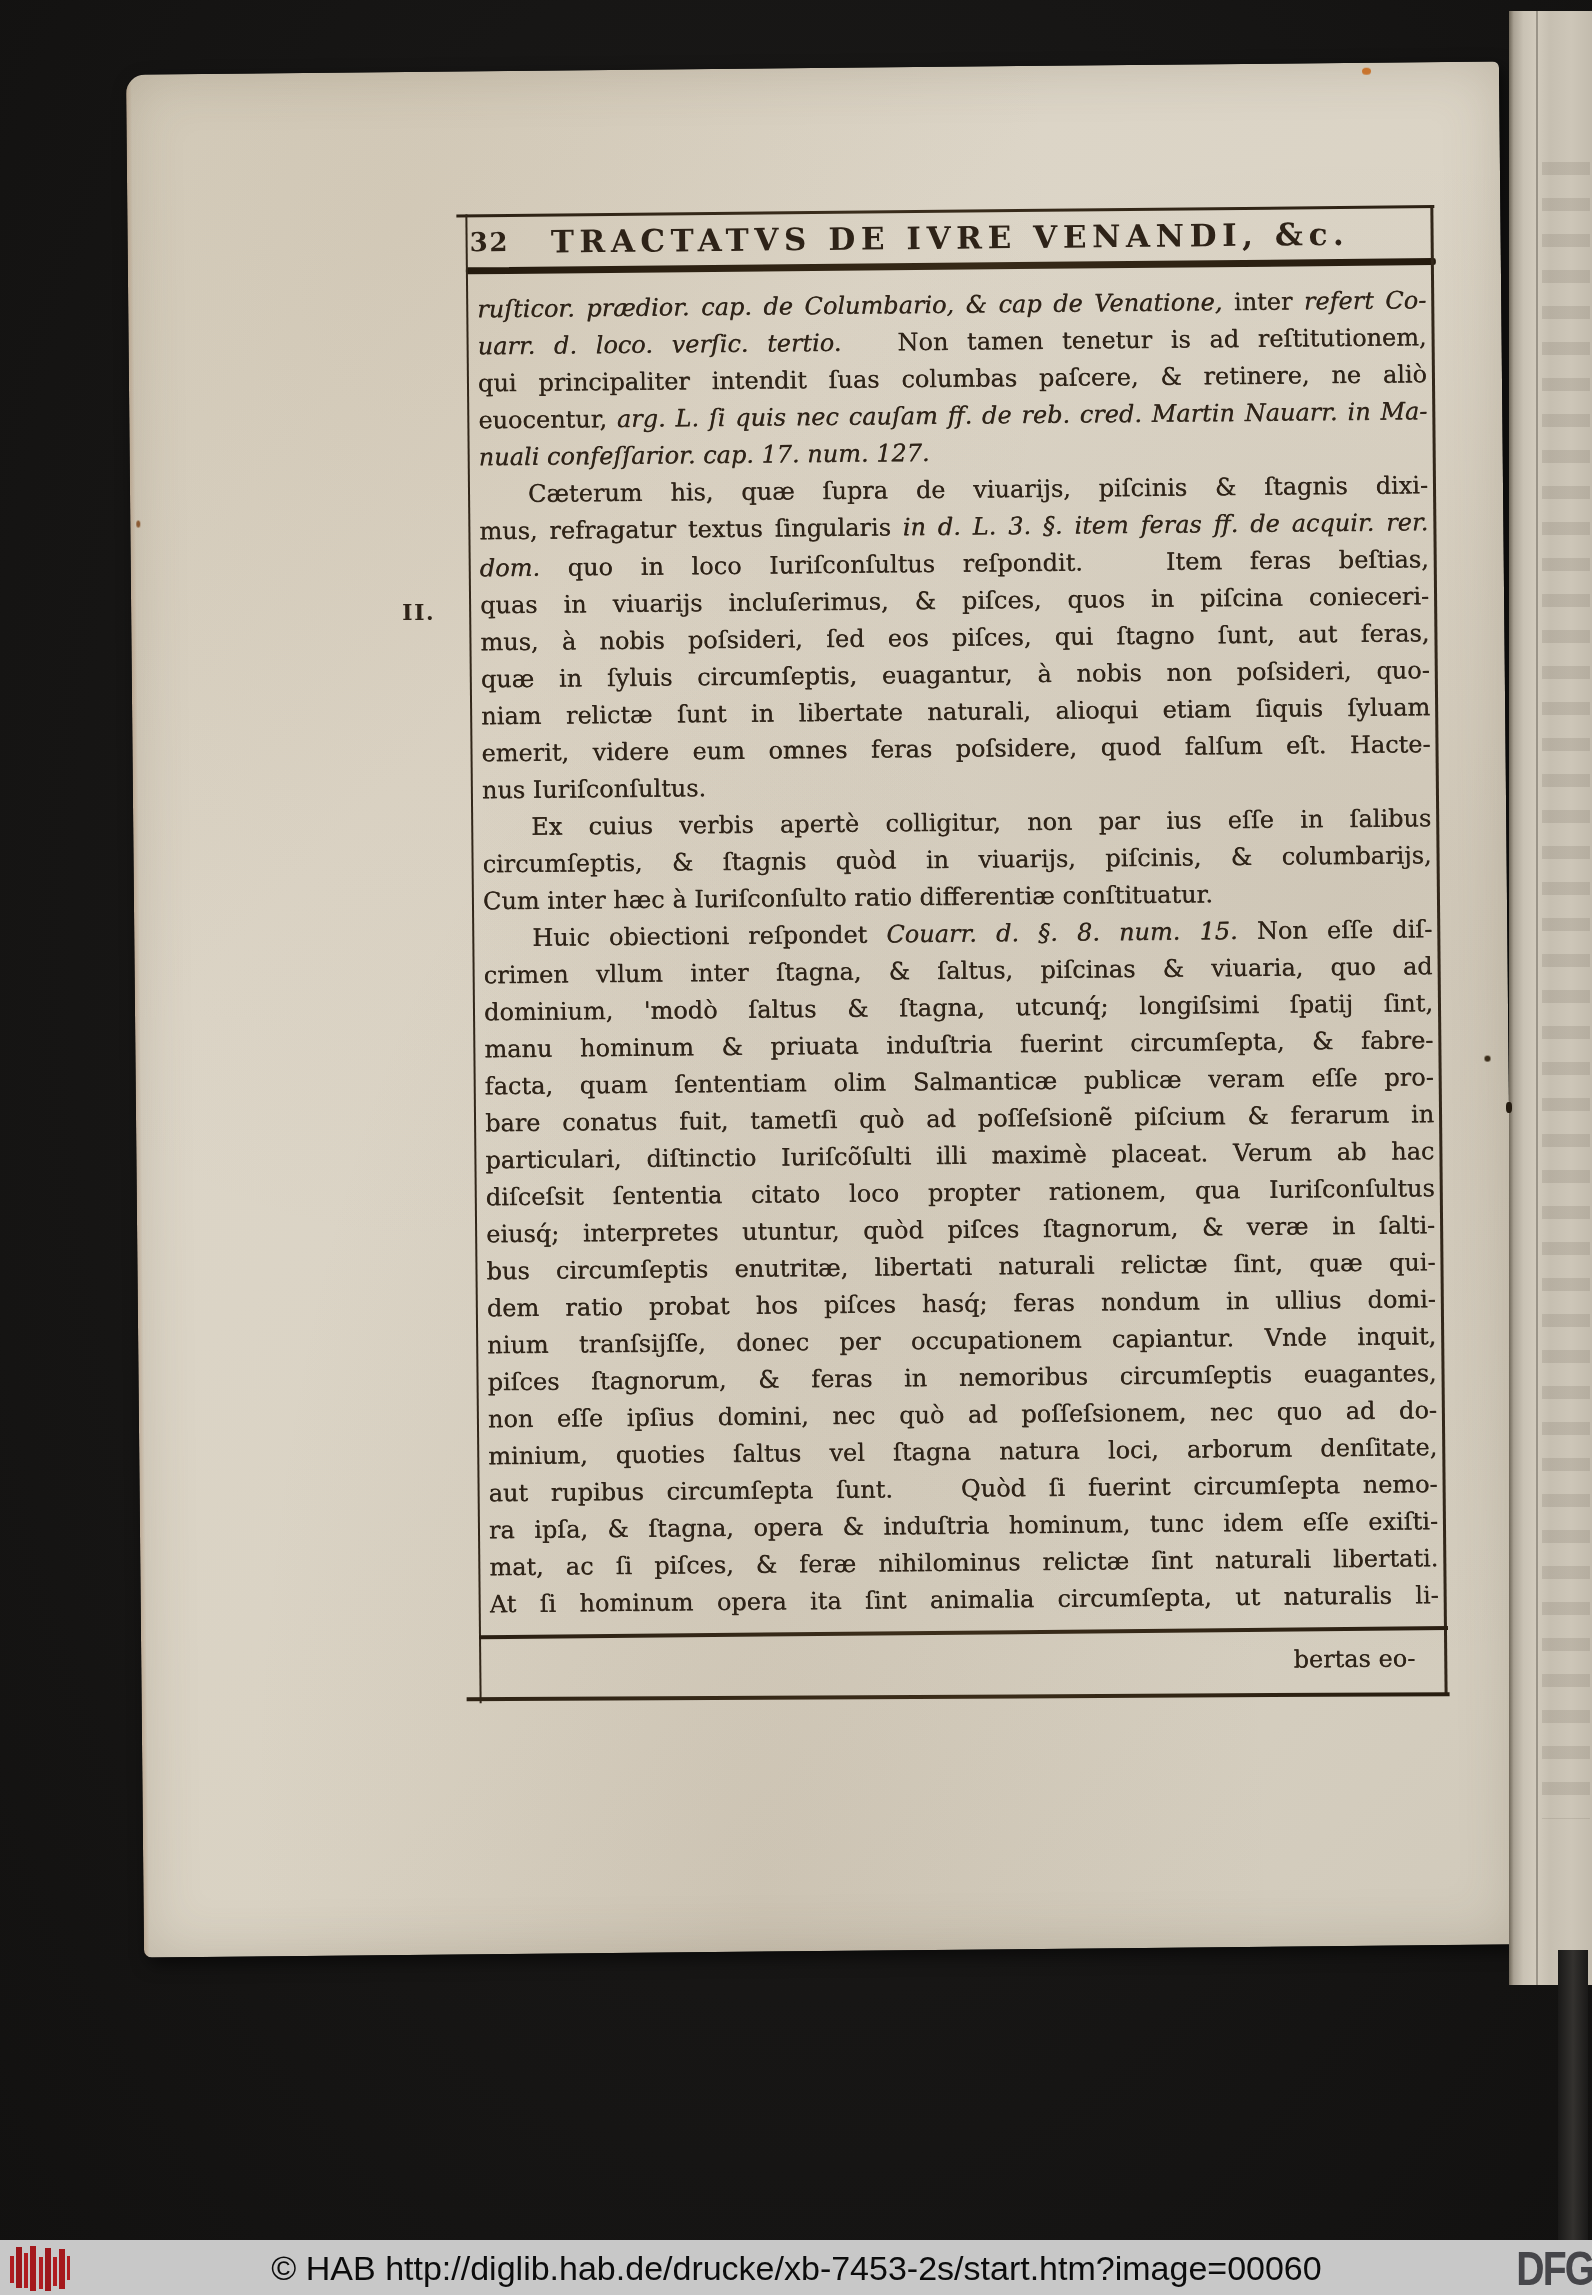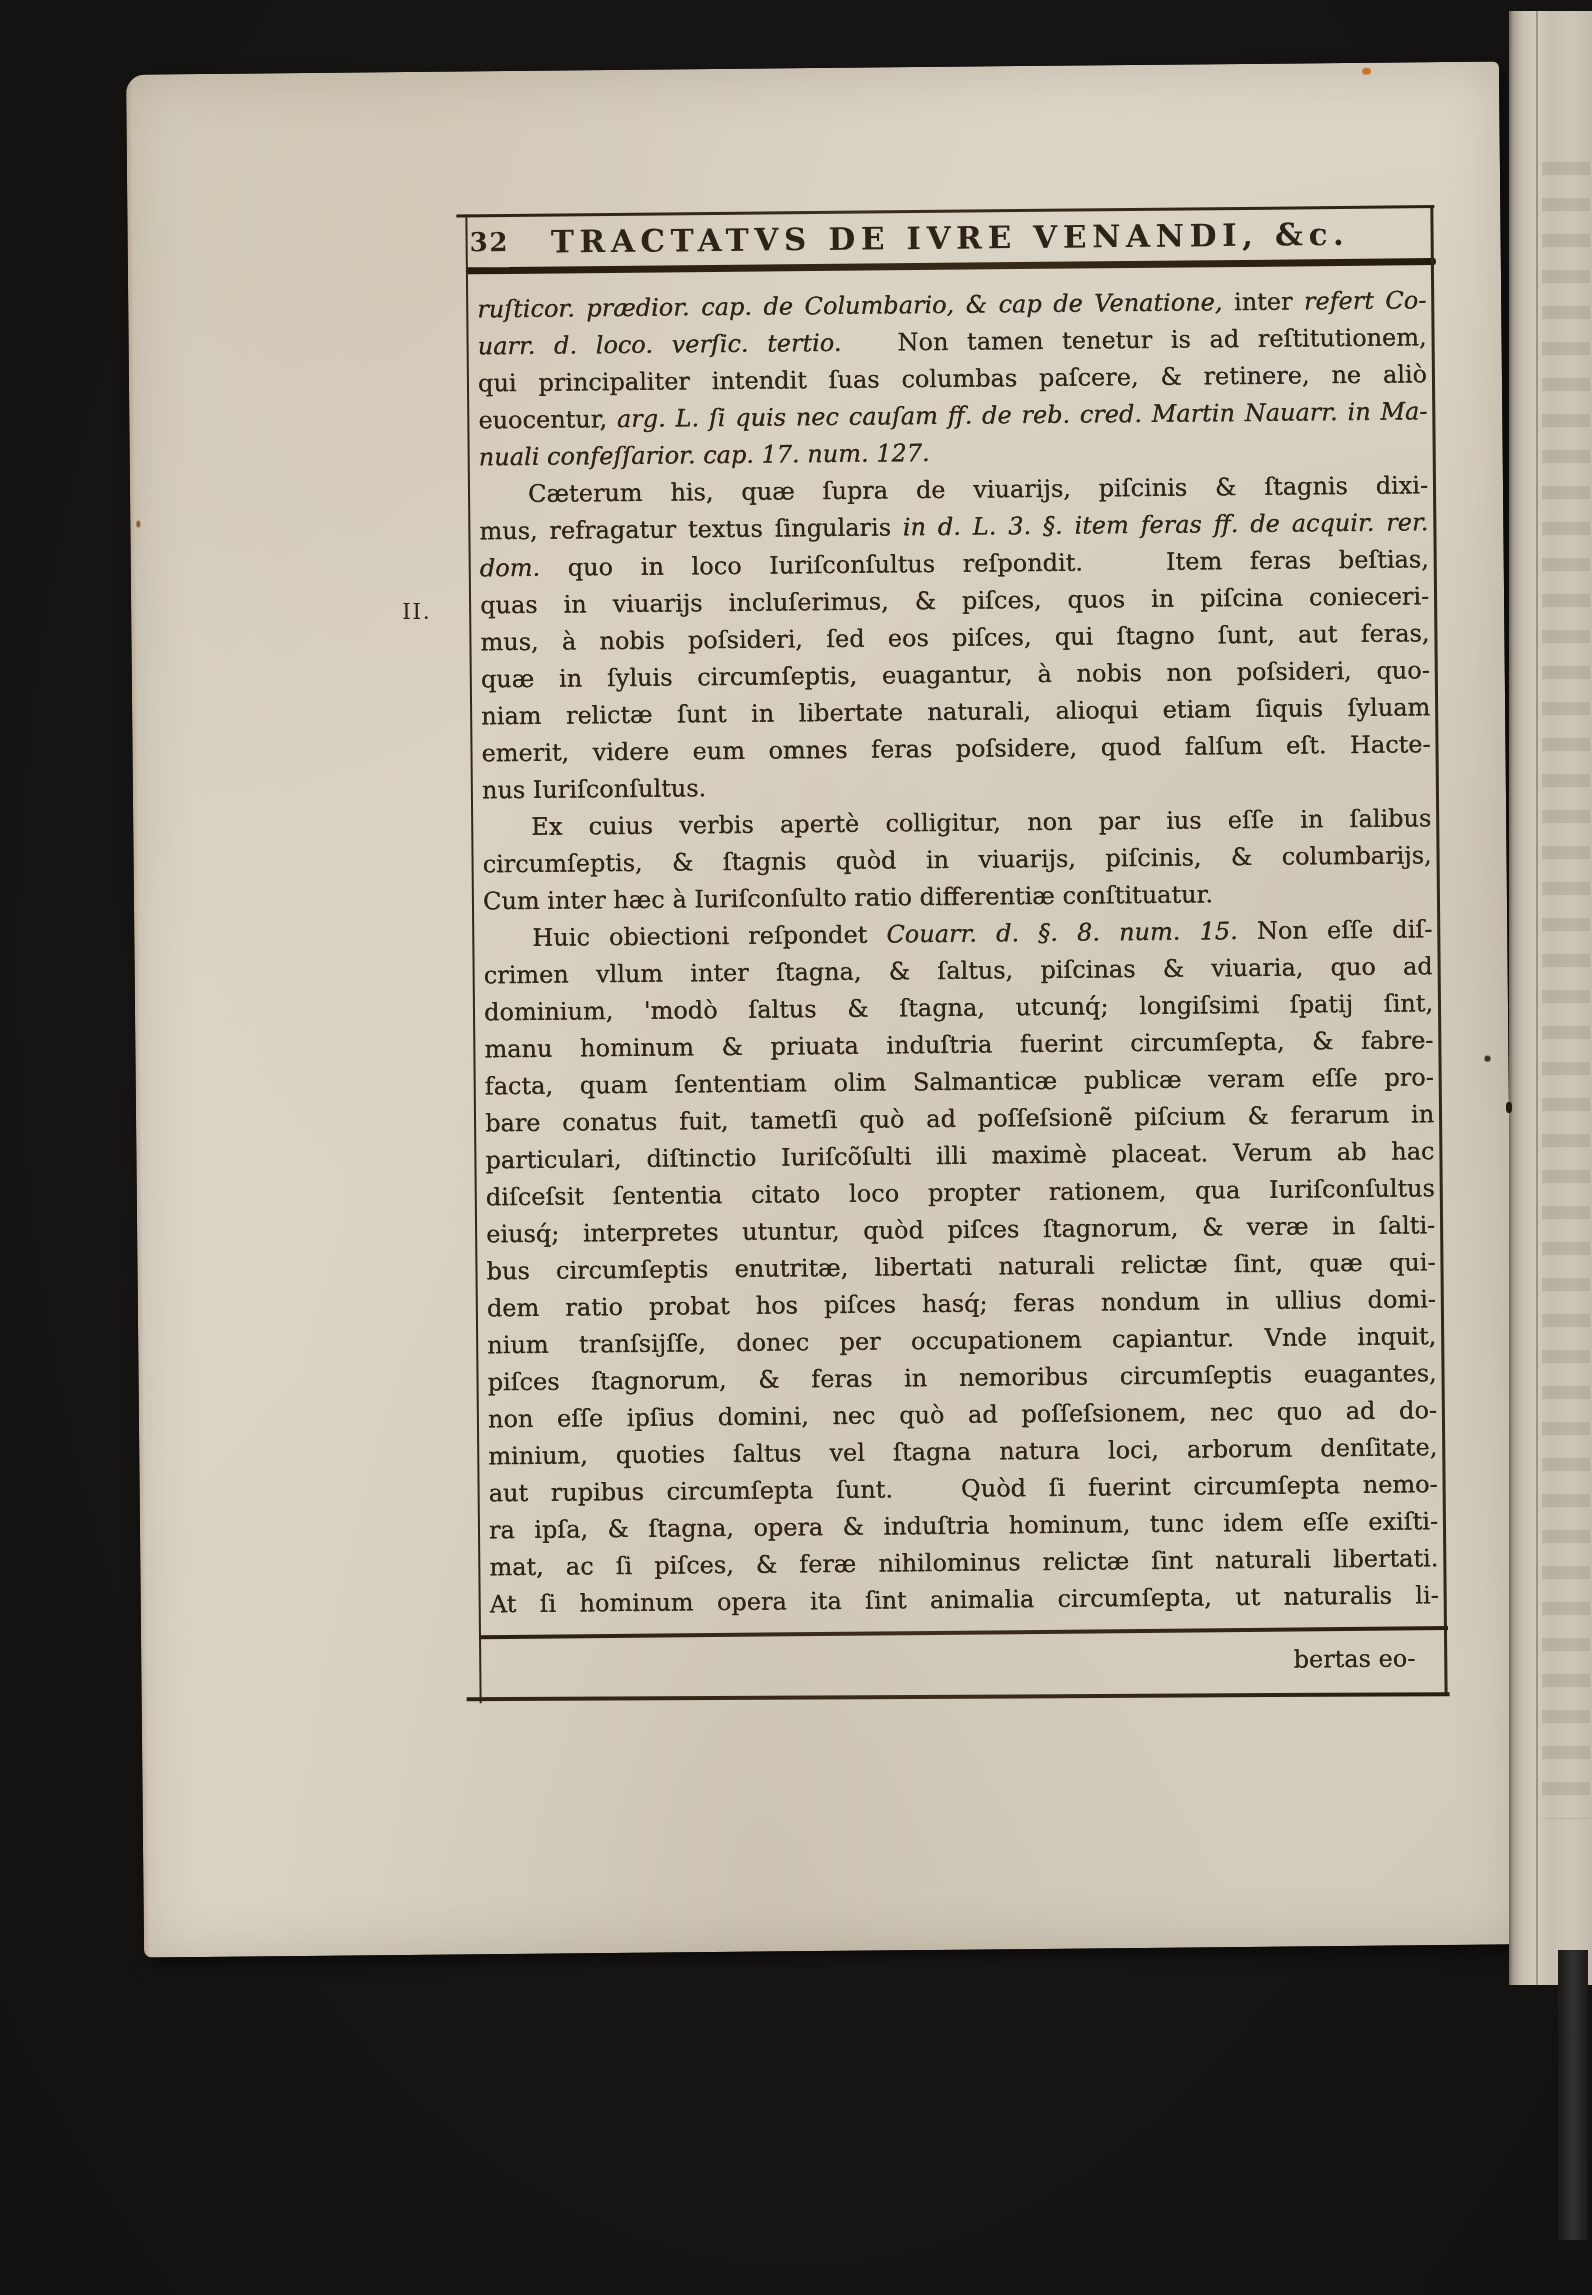--- a/index.html
+++ b/index.html
@@ -34,21 +34,21 @@
   .rule-vright{left:1303px;top:143px;width:3.2px;height:1489px;}
   .rule-textbottom{left:338px;top:1564px;width:969px;height:4px;background:linear-gradient(to right,#2a1f12,#3c2e1b 45%,#2a1f12);}
   .rule-outerbottom{left:325px;top:1628px;width:983px;height:4px;transform:rotate(0.25deg);background:linear-gradient(to right,#2e2315,#3a2c19 50%,#271d10);}
 
   
   .pageno{position:absolute;left:342px;top:156px;font-size:26px;font-weight:bold;letter-spacing:1.6px;}
   .running-title{position:absolute;left:338px;top:153px;width:969px;text-align:center;
     font-size:31px;font-weight:bold;letter-spacing:5.6px;white-space:nowrap;}
 
   
-  .margin-note{position:absolute;left:271px;top:527px;font-size:22px;font-weight:normal;letter-spacing:1.6px;}
+  .margin-note{position:absolute;left:271px;top:527px;font-size:22px;font-weight:bold;letter-spacing:1.6px;}
 
   
   .body-text{position:absolute;left:349px;top:220px;width:949px;font-size:24px;
     text-shadow:0.3px 0.3px 0 rgba(46,35,24,0.85);}
   .bline{height:37px;line-height:37px;overflow:hidden;white-space:normal;
     text-align:justify;text-align-last:justify;text-justify:inter-word;}
   .bline.indent{padding-left:49px;}
   .bline.nojust{text-align-last:left;}
   .bline .it{font-style:italic;}
 
@@ -149,15 +149,30 @@
     <div class="speck tiny"></div>
   </div>
 
   <div class="sliver">
     <div class="sliver-edge"></div>
     <div class="sliver-text"></div>
     <div class="sliver-speck"></div>
   </div>
   <div class="book-edge"></div>
 
+  <div class="footer">
+    <div class="hab-logo">
+      <div class="bar"></div>
+        <div class="bar"></div>
+        <div class="bar"></div>
+      <div class="bar"></div>
+        <div class="bar"></div>
+        <div class="bar"></div>
+      <div class="bar"></div>
+        <div class="bar"></div>
+        <div class="bar"></div>
+    </div>
+    <div class="footer-text">© HAB http://diglib.hab.de/drucke/xb-7453-2s/start.htm?image=00060</div>
+    <div class="dfg">DFG</div>
+  </div>
 
 </div>
 
 
 </body></html>

